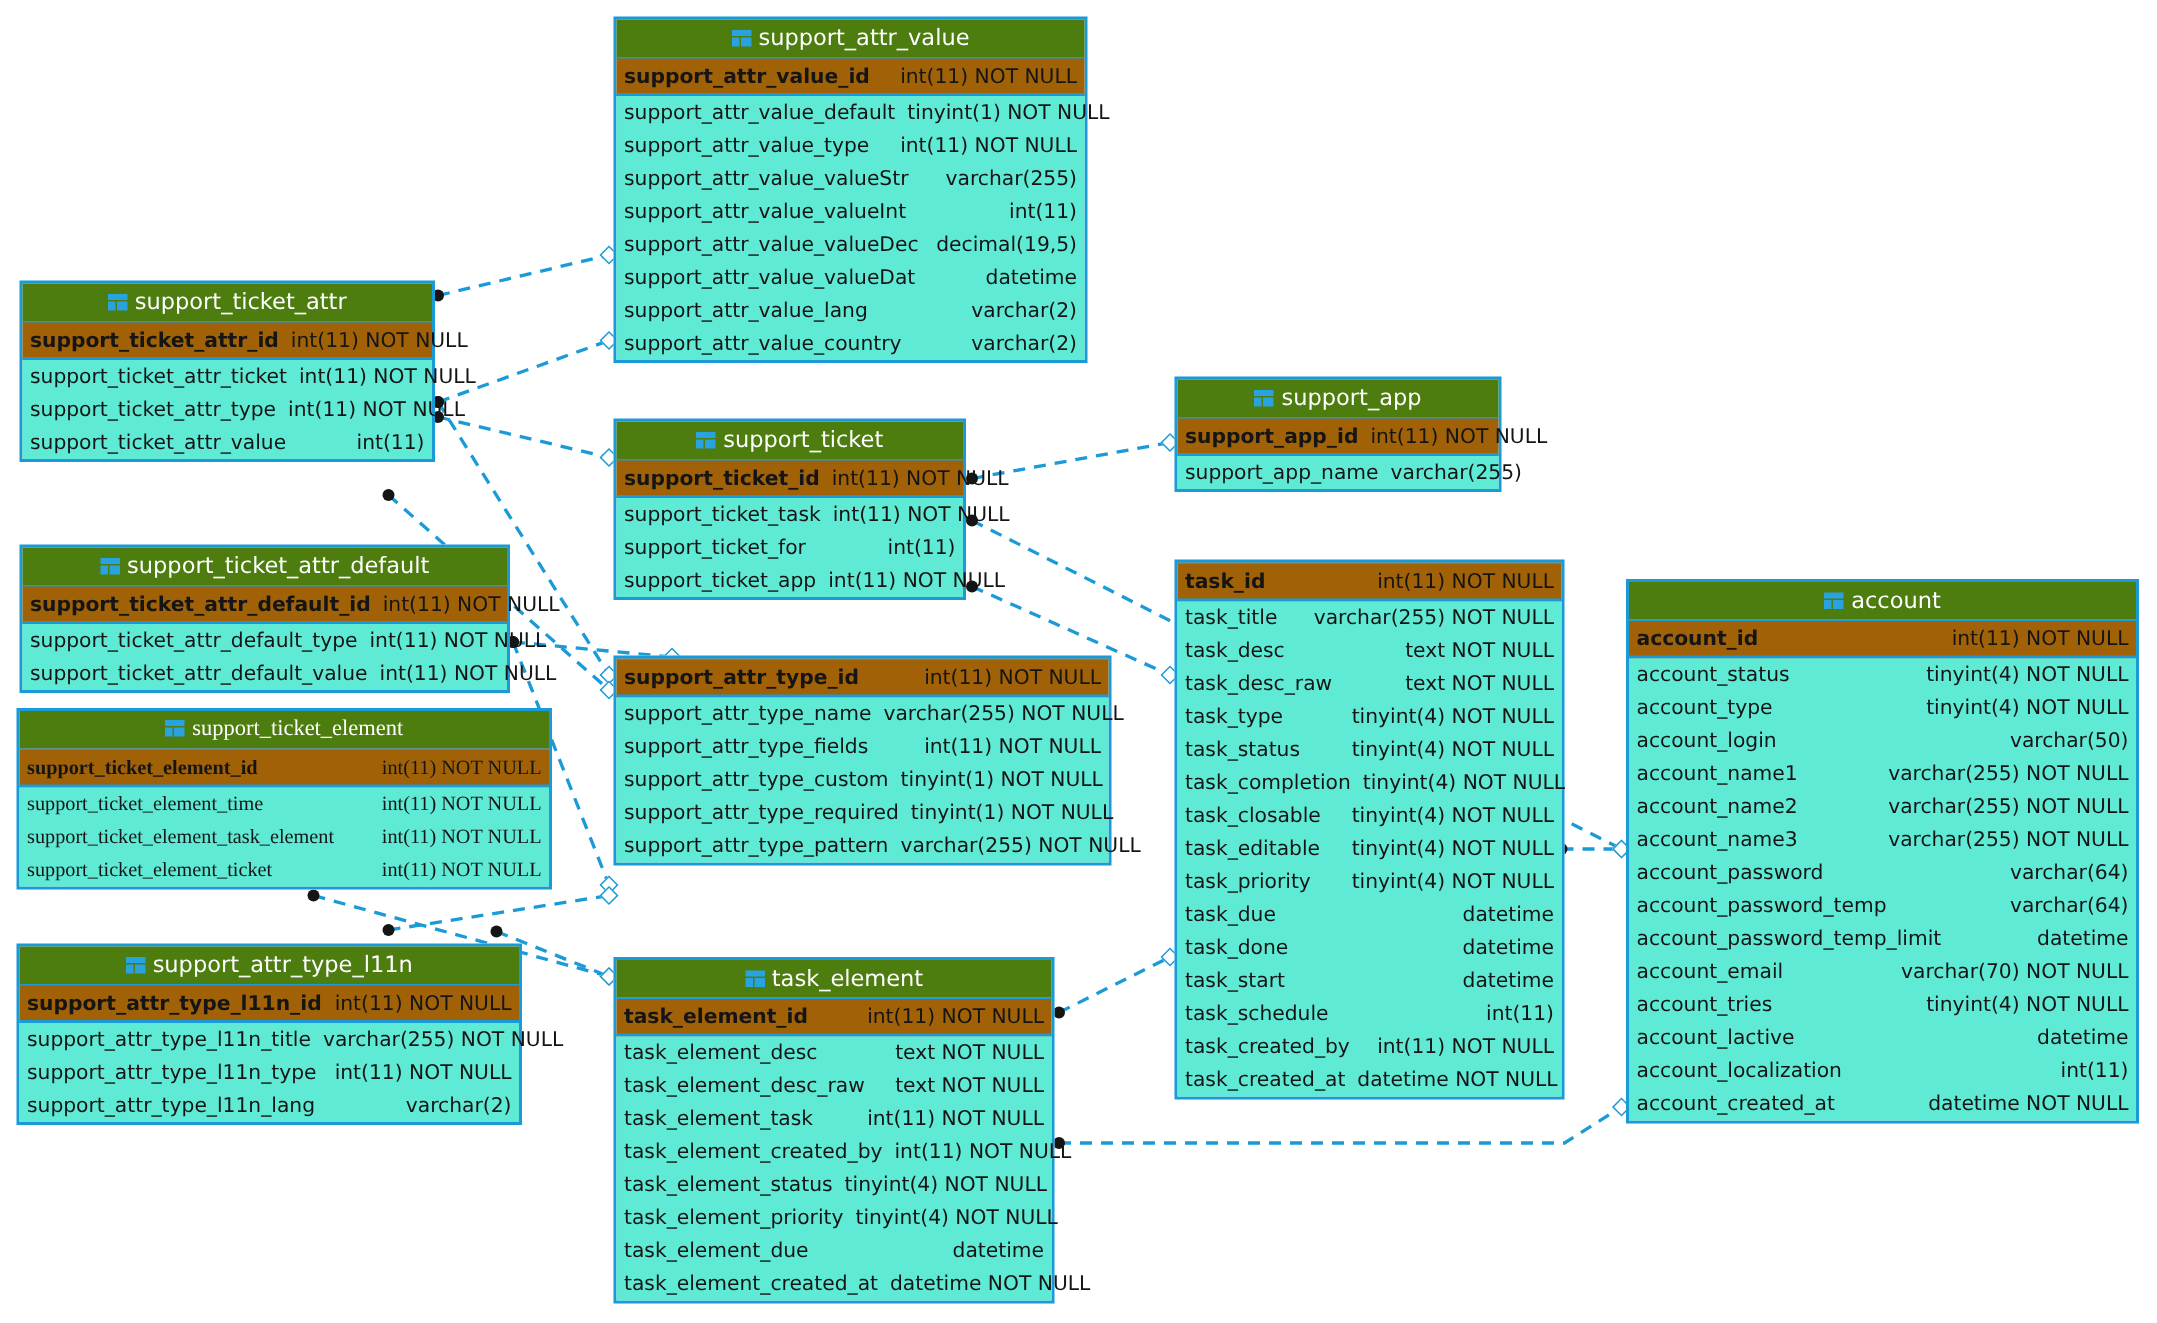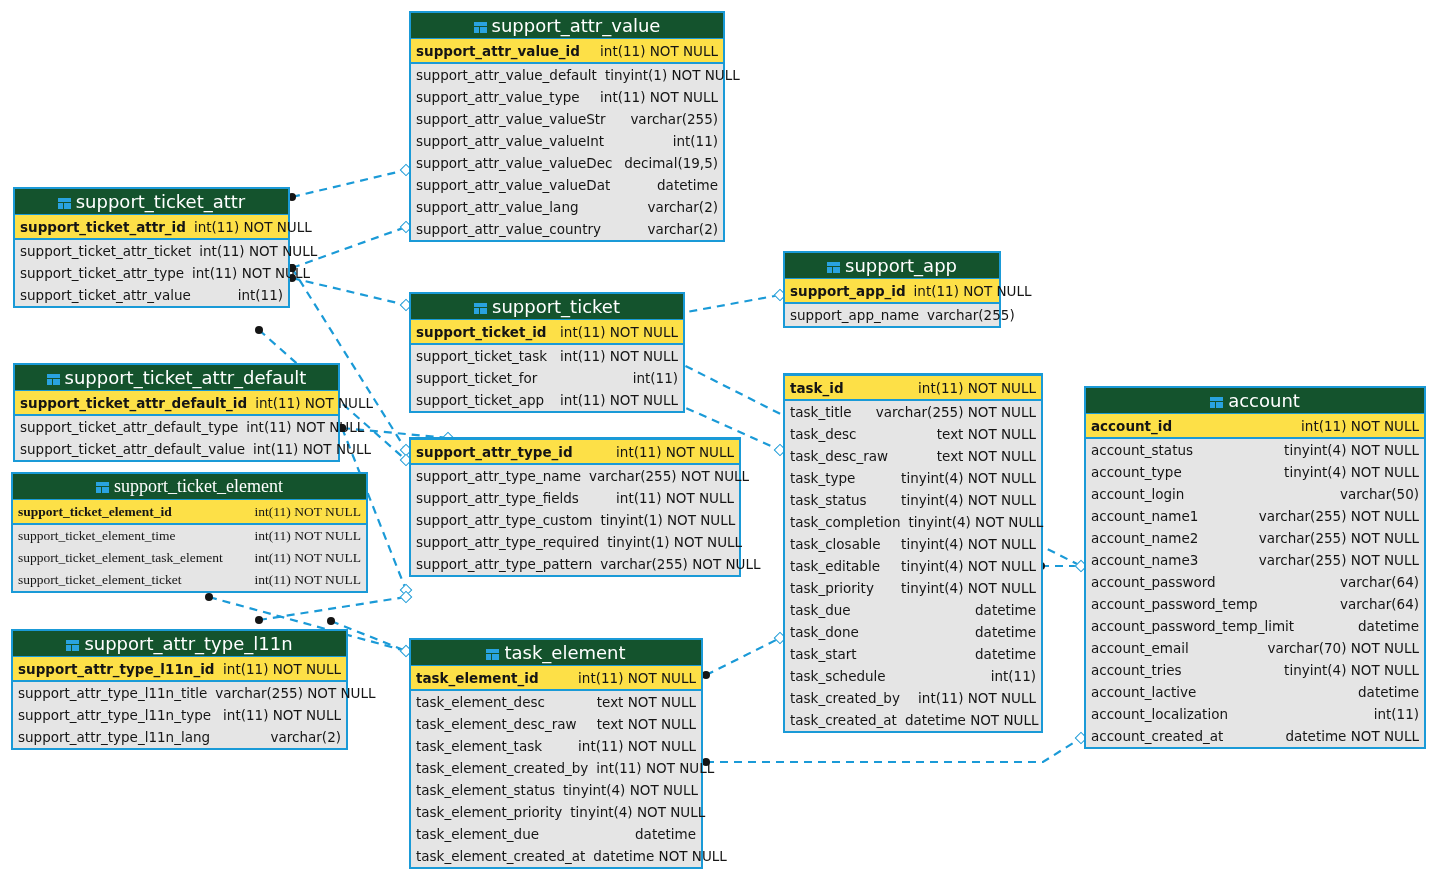--- a/index.html
+++ b/index.html
@@ -14,47 +14,47 @@
   #links{position:absolute;left:0;top:0;width:1438px;height:882px;pointer-events:none;}
 
   .table-box{
     position:absolute;
     border:2px solid #1a9ad7;
     background:#fbfbfb;
     box-sizing:border-box;
     box-shadow:0 0 0 0 rgba(0,0,0,0);
   }
   .tbl-header{
-    background:#14532d;
+    background:#4d7c0f;
     color:#ffffff;
     height:25px;
     line-height:25px;
     text-align:center;
-    font-size:18px;
+    font-size:15px;
     white-space:nowrap;
     overflow:hidden;
   }
   .tbl-icon{
     display:inline-block;
     width:13px;height:11px;
     vertical-align:-1px;
     margin-right:5px;
     position:relative;
   }
   .tbl-icon i{position:absolute;display:block;background:#29a3e0;}
   .tbl-icon i.bar{left:0;top:0;width:13px;height:4px;}
   .tbl-icon i.c1{left:0;top:5px;width:5px;height:6px;}
   .tbl-icon i.c2{left:6px;top:5px;width:7px;height:6px;}
 
   .pk-row{
     border-top:1px solid #1a9ad7;
     border-bottom:2px solid #1a9ad7;
-    background:#fde047;
+    background:#a16207;
   }
-  .rows{background:#e5e5e5;}
+  .rows{background:#5eead4;}
   .row{
     display:flex;
     align-items:center;
     height:22px;
     font-size:13.5px;
     color:#151515;
     padding:0 5px;
     white-space:nowrap;
     box-sizing:border-box;
   }
@@ -212,21 +212,21 @@
         </div>
       </div>
       <div class="rows">
         <div class="row">
           <span class="fname">support_app_name</span>
           <span class="spacer"></span>
           <span class="ftype">varchar(255)</span>
         </div>
       </div>
     </div>
-    <div class="table-box" style="left: 409px; top: 279px; width: 276px; margin-top: 13px;">
+    <div class="table-box" style="left: 409px; top: 279px; width: 235px;">
       <div class="tbl-header"><span class="tbl-icon"><i class="bar"></i><i class="c1"></i><i class="c2"></i></span><span>support_ticket</span></div>
       <div class="pk-row">
         <div class="row">
           <span class="fname">support_ticket_id</span>
           <span class="spacer"></span>
           <span class="ftype">int(11) NOT NULL</span>
         </div>
       </div>
       <div class="rows">
         <div class="row">

